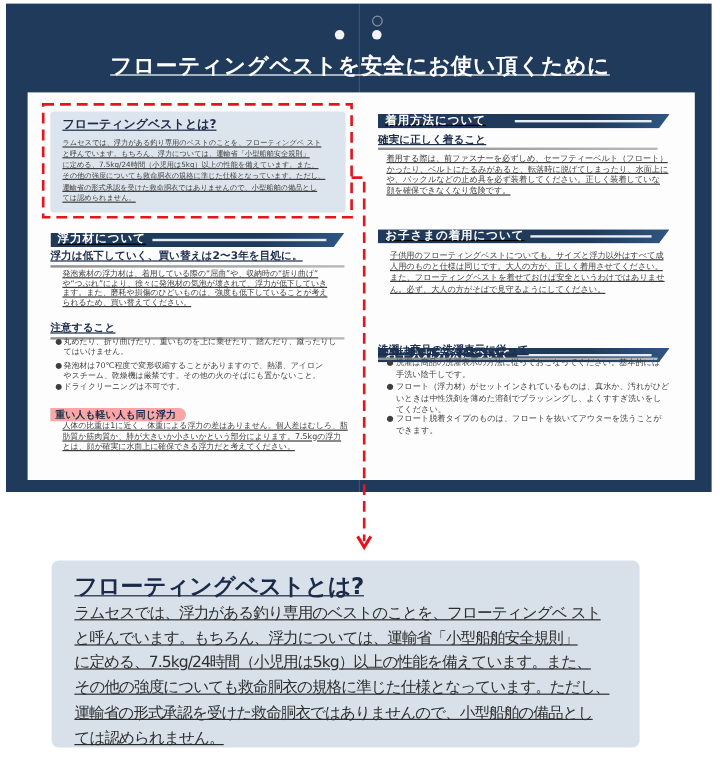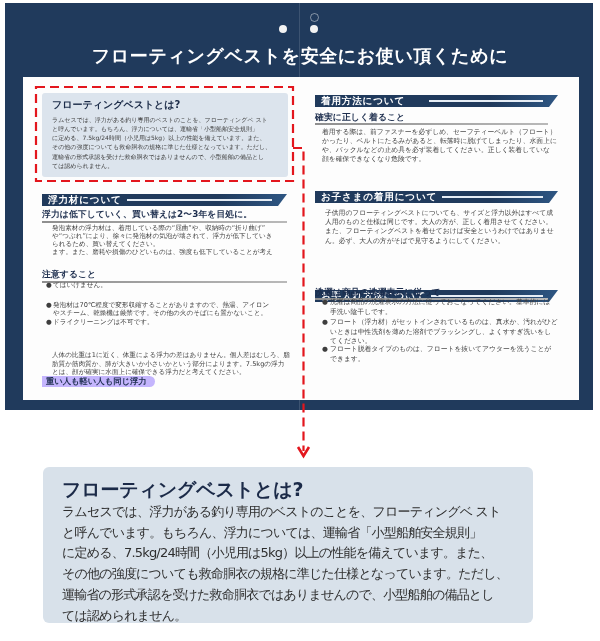--- a/index.html
+++ b/index.html
@@ -1,39 +1,39 @@
 <!DOCTYPE html>
 <html><head>
 <meta charset="utf-8">
 <style>
   html, body { margin:0; padding:0; }
   body { width:600px; height:641px; position:relative; overflow:hidden; background:#ffffff;
          font-family:"DejaVu Sans", "Liberation Sans", sans-serif; }
-  .abs { position:absolute; }
+  .abs { position:absolute;text-decoration:underline; }
   .card { left:5px; top:3px; width:588px; height:407px; background:#203a5c; }
   .fold { left:299px; top:3px; width:1px; height:407px; background:rgba(255,255,255,0.13); }
   .hole { width:8px; height:8px; border-radius:50%; background:#f3f3f3; }
   .ring { width:7px; height:7px; border-radius:50%; border:1px solid rgba(255,255,255,0.45); }
   .card-title { left:0; top:46px; width:600px; text-align:center; color:#ffffff; font-weight:bold;
                 font-size:18px; line-height:20px; letter-spacing:0.6px; white-space:nowrap; }
   .panel { left:23px; top:77px; width:556px; height:323px; background:#fdfdfd; }
   .intro-box { left:42px; top:93px; width:246px; height:84px; background:#dce4ed; border-radius:3px; }
   .intro-title { left:52px; top:99px; font-size:10px; line-height:12px; font-weight:bold; color:#1b2b48; white-space:nowrap; }
   .lines { white-space:nowrap; color:#3e3e3e; }
   .lines > div { white-space:nowrap; }
   .banner { height:12px; display:flex; align-items:center; padding:0 15px 0 6px; box-sizing:border-box;
             background:linear-gradient(90deg,#203a5c 0%,#203a5c 72%,#2e5683 100%);
             clip-path:polygon(0 0,100% 0,calc(100% - 9px) 100%,0 100%); }
   .banner-text { color:#ffffff; font-weight:bold; font-size:9.6px; letter-spacing:0.8px; white-space:nowrap; line-height:12px; }
   .banner-line { flex:1; height:1.2px; background:#e6edf5; margin-left:5px; }
   .heading { font-size:8.8px; line-height:12px; font-weight:bold; color:#1c2d4d; white-space:nowrap; letter-spacing:0.1px; }
   .uline { height:1.6px; background:linear-gradient(90deg,#8f8f8f,#b9b9b9); }
   .bullet { position:absolute; white-space:nowrap; color:#3e3e3e; }
   .bullet .mk { position:absolute; top:0; }
-  .pill { left:42px; top:340px; width:113px; height:11px; background:#c4b5fd; border-radius:0 6px 6px 0;margin-top:36px; }
+  .pill { left:42px; top:340px; width:113px; height:11px; background:#fca5a5; border-radius:0 6px 6px 0; }
   .pill-text { position:absolute; left:4px; top:0; font-size:8.3px; line-height:11px; font-weight:bold; color:#1c2d4d; white-space:nowrap; }
   .callout { left:43px; top:467px; width:490px; height:156px; background:#d8e1ea; border-radius:6px; }
   .callout-title { left:62px; top:478px; font-size:19px; line-height:22px; font-weight:bold; color:#1b2a48; white-space:nowrap; letter-spacing:-0.2px; }
   .callout-body { left:62px; top:502px; font-size:13px; line-height:20.7px; letter-spacing:-0.8px; color:#2e2e2e; }
   svg.overlay { position:absolute; left:0; top:0; pointer-events:none; }
 </style>
 </head>
 <body>
 
 <div class="abs card"></div>
@@ -58,28 +58,29 @@
 
 <div class="abs banner" style="left:42px;top:194px;width:245px;">
   <span class="banner-text">浮力材について</span>
   <span class="banner-line"></span>
 </div>
 <div class="abs heading" style="left:42px;top:208px;">浮力は低下していく、買い替えは2〜3年を目処に。</div>
 <div class="abs uline" style="left:42px;top:221px;width:245px;"></div>
 <div class="abs lines" style="left:52px;top:224px;font-size:6.6px;line-height:8.1px;">
   <div>発泡素材の浮力材は、着用している際の“屈曲”や、収納時の“折り曲げ”</div>
   <div>や“つぶれ”により、徐々に発泡材の気泡が壊されて、浮力が低下していき</div>
+  <div>ます。また、磨耗や損傷のひどいものは、強度も低下していることが考え</div>
   <div>られるため、買い替えてください。</div>
-  <div>ます。また、磨耗や損傷のひどいものは、強度も低下していることが考え</div>
 </div>
 
 <div class="abs heading" style="left:42px;top:268px;">注意すること</div>
 <div class="abs uline" style="left:42px;top:281px;width:245px;"></div>
 <div class="bullet" style="left:53px;top:280.5px;font-size:6.6px;line-height:8.8px;">
   <span class="mk" style="left:-7px;">●</span>
+  <div>丸めたり、折り曲げたり、重いものを上に乗せたり、踏んだり、蹴ったりし</div>
   <div>てはいけません。</div>
 </div>
 <div class="bullet" style="left:53px;top:300.5px;font-size:6.6px;line-height:8.8px;">
   <span class="mk" style="left:-7px;">●</span>
   <div>発泡材は70℃程度で変形収縮することがありますので、熱湯、アイロン</div>
   <div>やスチーム、乾燥機は厳禁です。その他の火のそばにも置かないこと。</div>
 </div>
 <div class="bullet" style="left:53px;top:317.8px;font-size:6.6px;line-height:8.8px;">
   <span class="mk" style="left:-7px;">●</span>
   <div>ドライクリーニングは不可です。</div>

